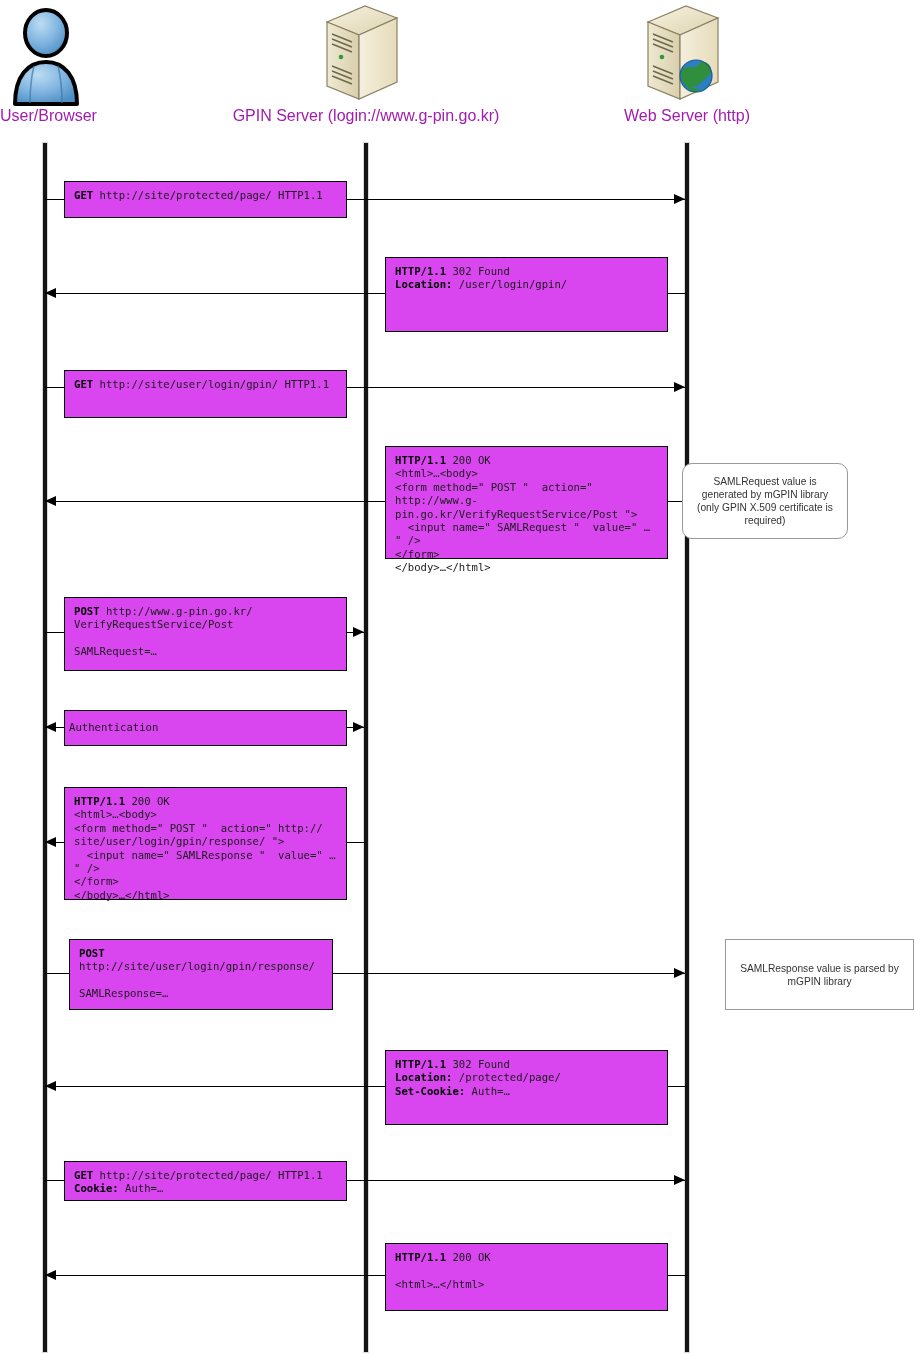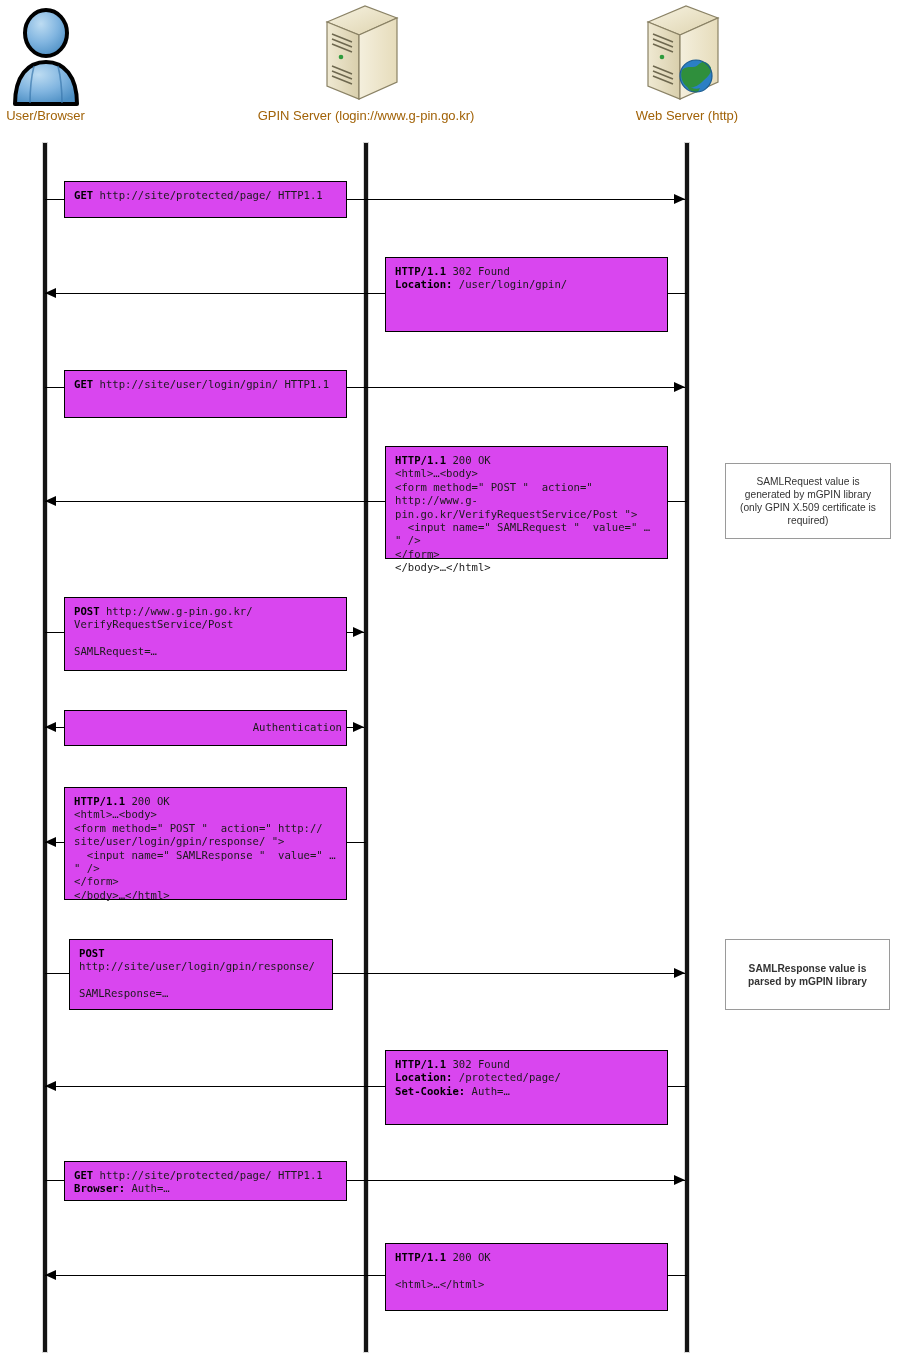--- a/index.html
+++ b/index.html
@@ -18,22 +18,22 @@
     background: #ffffff;
   }
 
   
   .actor {
     position: absolute;
     text-align: center;
   }
   .actor-label {
     font-family: "Liberation Sans", sans-serif;
-    font-size: 13px;
-    color: #a16207;
+    font-size: 16px;
+    color: #a21caf;
     white-space: nowrap;
     line-height: 16px;
   }
   .actor-icon {
     position: relative;
     margin: 0 auto;
   }
 
   
   .lifeline {
@@ -53,21 +53,21 @@
     font-size: 10.6px;
     line-height: 13.4px;
     color: #1a1a1a;
     padding: 7px 7px 7px 9px;
     white-space: pre-wrap;
     z-index: 5;
   }
   .msgbox.centered {
     display: flex;
     align-items: center;
-    justify-content: flex-end;
+    justify-content: flex-start;
     text-align: center;
     padding: 4px;
   }
   .msgbox b {
     font-weight: bold;
     color: #000000;
   }
 
   
   .note {
@@ -274,23 +274,23 @@
 
   <div class="msgbox" style="left:69px; top:939px; width:264px; height:71px;"><span><b>POST</b> http://site/user/login/gpin/response/
 
 SAMLResponse=…</span></div>
 
   <div class="msgbox" style="left:385px; top:1050px; width:283px; height:75px;"><span><b>HTTP/1.1</b> 302 Found
 <b>Location:</b> /protected/page/
 <b>Set-Cookie:</b> Auth=…</span></div>
 
   <div class="msgbox" style="left:64px; top:1161px; width:283px; height:40px;"><span><b>GET</b> http://site/protected/page/ HTTP1.1
-<b>Browser:</b> Auth=…</span></div>
+<b>Cookie:</b> Auth=…</span></div>
 
   <div class="msgbox" style="left:385px; top:1243px; width:283px; height:68px;"><span><b>HTTP/1.1</b> 200 OK
 
 &lt;html&gt;…&lt;/html&gt;</span></div>
 
-  <div class="note" style="left:725px; top:463px; width:166px; height:76px;">SAMLRequest value is generated by mGPIN library (only GPIN X.509 certificate is required)</div>
-
-  <div class="note" style="left:725px; top:939px; width:165px; height:71px;font-weight:bold;">SAMLResponse value is parsed by mGPIN library</div>
+  <div class="note" style="left:682px; top:463px; width:166px; height:76px;border-radius:10px;">SAMLRequest value is generated by mGPIN library (only GPIN X.509 certificate is required)</div>
+
+  <div class="note" style="left:725px; top:939px; width:189px; height:71px;">SAMLResponse value is parsed by mGPIN library</div>
 
 </div>
 
 </body></html>

